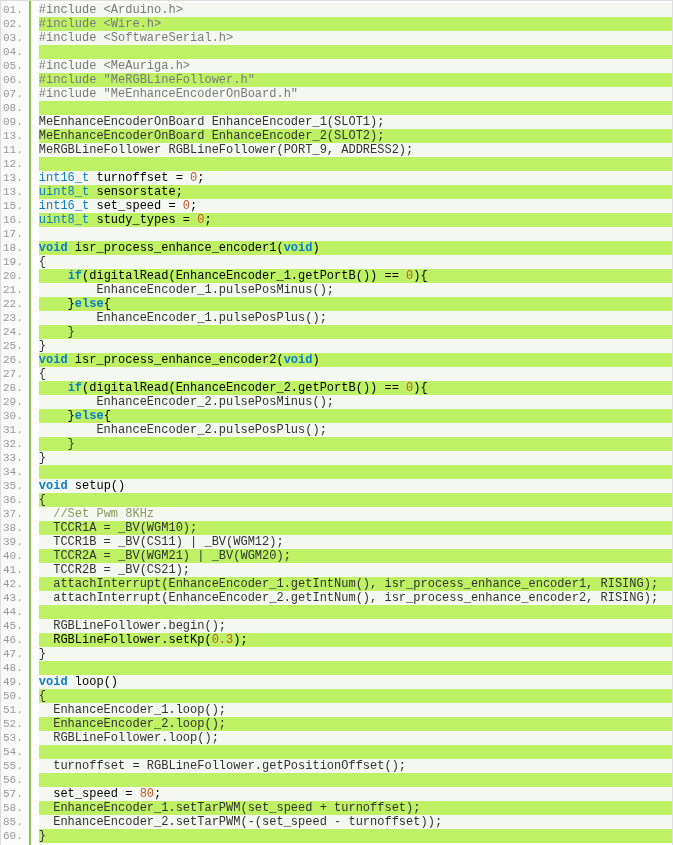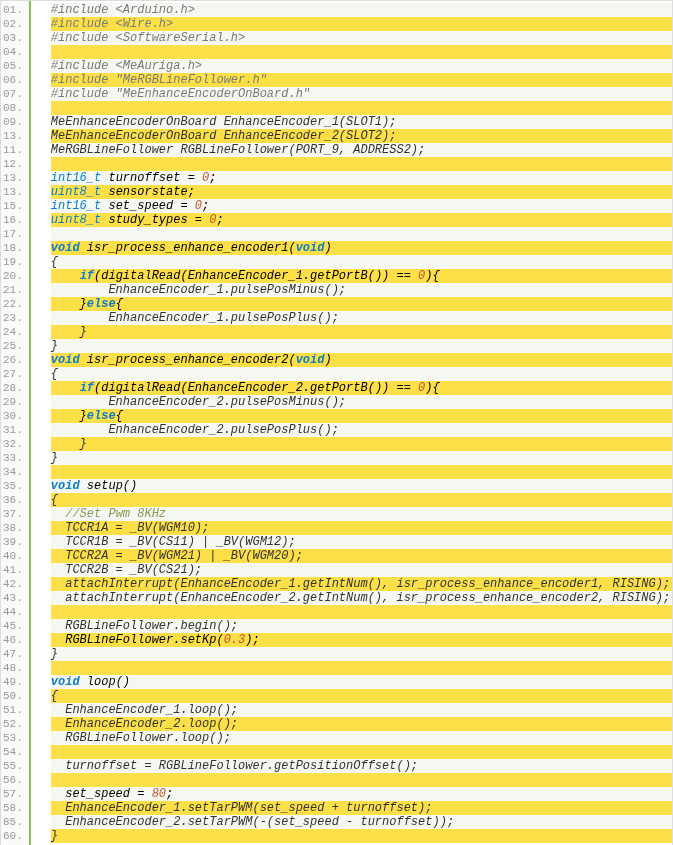--- a/index.html
+++ b/index.html
@@ -23,35 +23,34 @@
     user-select: none;
     font-size: 11px;
   }
   .gutter .ln {
     height: 14px;
     line-height: 14px;
     display: block;
   }
   .code {
     flex: 1;
-    padding: 2px 0 2px 20px;
+    padding: 2px 0 2px 8px;
     white-space: pre;
     overflow-x: visible;
-    font-style: italic;
   }
   .line {
     height: 14px;
     line-height: 14px;
     display: block;
   }
   .line.odd {
     background: #f5f8f2;
   }
   .line.even {
-    background: #fde047;
+    background: #bef264;
   }
   
   .pp     { color: #7a7a7a; }   
   .kw     { color: #0b7dc9; font-weight: bold; } 
   .type   { color: #0b7dc9; }
   .num    { color: #c2572b; }   
   .cmt    { color: #8a9a5b; }
   .plain  { color: #333; }
 </style>
 </head>

